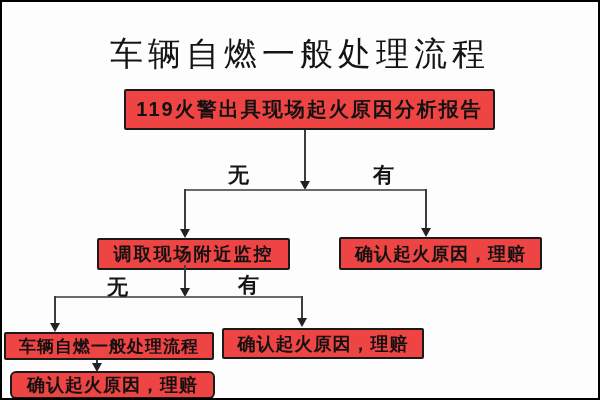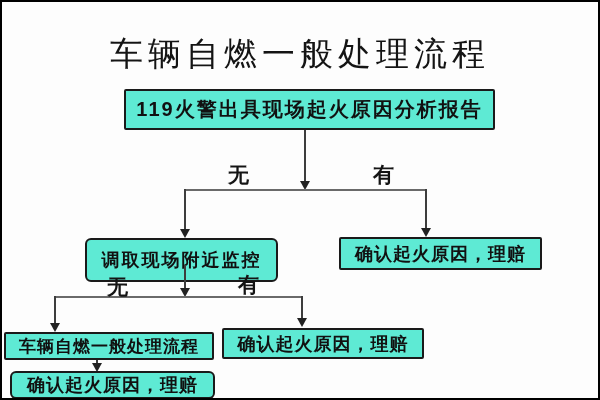--- a/index.html
+++ b/index.html
@@ -8,21 +8,21 @@
     background:#fdfdfd;border:2px solid #000;overflow:hidden;
     font-family:"Liberation Sans",sans-serif;color:#111;
   }
   .title{
     position:absolute;left:0;right:0;top:28px;margin:2px;
     text-align:center;font-size:33px;font-weight:400;letter-spacing:5px;
     color:#141414;
   }
   .box{
     position:absolute;box-sizing:border-box;border:2px solid #1a1a1a;
-    background:#5eead4;display:flex;align-items:center;justify-content:center;
+    background:#ef4444;display:flex;align-items:center;justify-content:center;
     font-weight:800;white-space:nowrap;color:#111;border-radius:2px;
   }
   .vline{position:absolute;width:2px;background:#3d3d3d;}
   .hline{position:absolute;height:2px;background:#6a6a6a;}
   .ah{
     position:absolute;width:0;height:0;
     border-left:5px solid transparent;border-right:5px solid transparent;
     border-top:9px solid #222;
   }
   .blabel{
@@ -44,21 +44,21 @@
   <div class="hline" style="left:183px;top:187px;width:242px;"></div>
   <span class="blabel" style="left:226px;top:159px;">无</span>
   <span class="blabel" style="left:371px;top:159px;">有</span>
 
   <div class="vline" style="left:182px;top:187px;height:41px;"></div>
   <div class="ah" style="left:178px;top:227px;"></div>
 
   <div class="vline" style="left:423px;top:187px;height:40px;"></div>
   <div class="ah" style="left:419px;top:226px;"></div>
 
-  <div class="box" style="left:83px;top:236px;width:193px;height:44px;font-size:18px;letter-spacing:2px;border-radius:6px;">调取现场附近监控</div>
+  <div class="box" style="left:95px;top:236px;width:193px;height:32px;font-size:18px;letter-spacing:2px;">调取现场附近监控</div>
 
   <div class="box" style="left:337px;top:235px;width:203px;height:33px;font-size:18px;letter-spacing:1px;">确认起火原因，理赔</div>
 
   <div class="vline" style="left:182px;top:263px;height:25px;"></div>
   <div class="ah" style="left:178px;top:286px;"></div>
 
   <div class="hline" style="left:53px;top:294px;width:248px;"></div>
   <span class="blabel" style="left:105px;top:271px;">无</span>
   <span class="blabel" style="left:236px;top:269px;">有</span>
 

